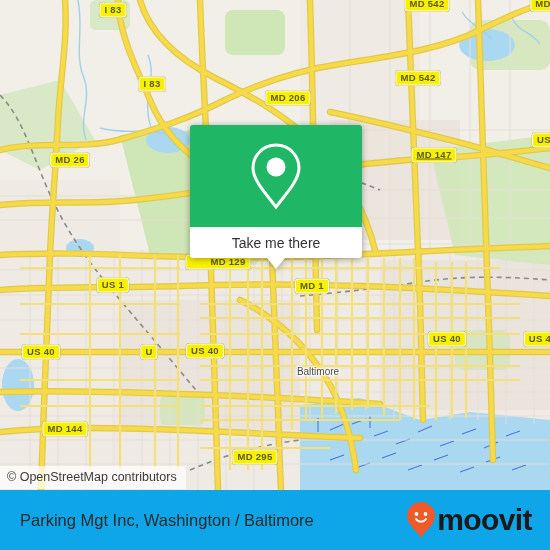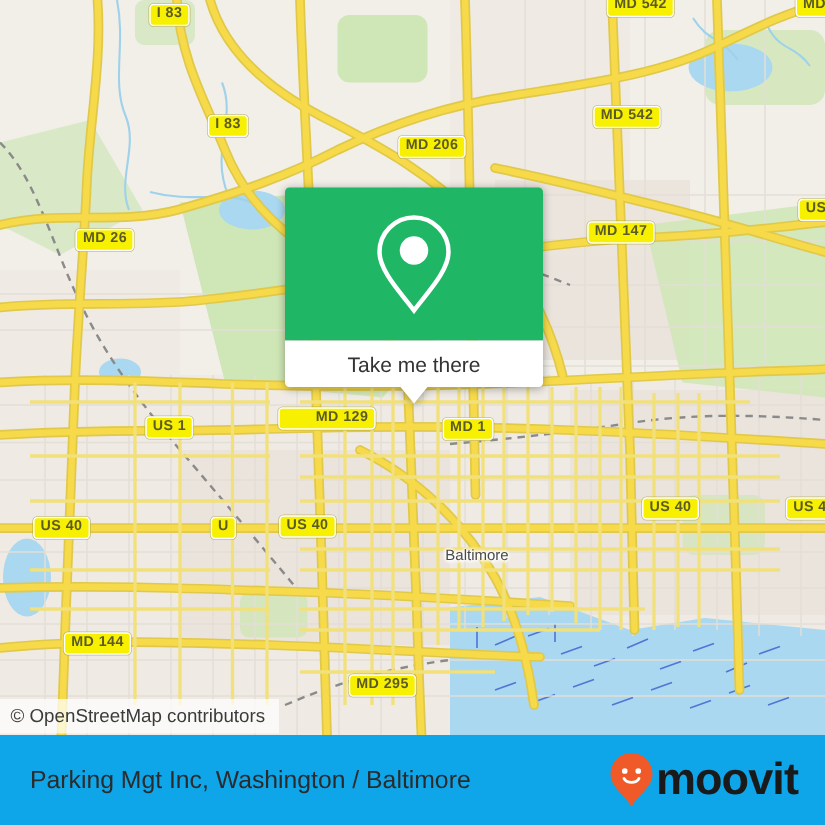--- a/index.html
+++ b/index.html
@@ -296,24 +296,24 @@
     </svg>
 
     <div id="shields">
         <div class="shield" style="left: 113px; top: 10px;">I 83</div>
         <div class="shield" style="left: 152px; top: 84px;">I 83</div>
         <div class="shield" style="left: 70px; top: 160px;">MD 26</div>
         <div class="shield" style="left: 288px; top: 98px;">MD 206</div>
         <div class="shield" style="left: 427px; top: 4px;">MD 542</div>
         <div class="shield" style="left: 418px; top: 78px;">MD 542</div>
         <div class="shield" style="left: 543px; top: 4px;">MD</div>
-        <div class="shield" style="left: 414px; top: 155px;">MD 147</div>
+        <div class="shield" style="left: 434px; top: 155px; text-decoration: underline;">MD 147</div>
         <div class="shield" style="left: 544px; top: 140px;">US</div>
         <div class="shield" style="left: 113px; top: 285px;">US 1</div>
-        <div class="shield" style="left: 218px; top: 279px; padding-left: 24px;">MD 129</div>
+        <div class="shield" style="left: 218px; top: 262px; padding-left: 24px;">MD 129</div>
         <div class="shield" style="left: 312px; top: 286px;">MD 1</div>
         <div class="shield" style="left: 41px; top: 352px;">US 40</div>
         <div class="shield" style="left: 149px; top: 352px;">U</div>
         <div class="shield" style="left: 205px; top: 351px;">US 40</div>
         <div class="shield" style="left: 447px; top: 339px;">US 40</div>
         <div class="shield" style="left: 540px; top: 339px;">US 4</div>
         <div class="shield" style="left: 65px; top: 429px;">MD 144</div>
         <div class="shield" style="left: 255px; top: 457px;">MD 295</div>
       </div>
 

